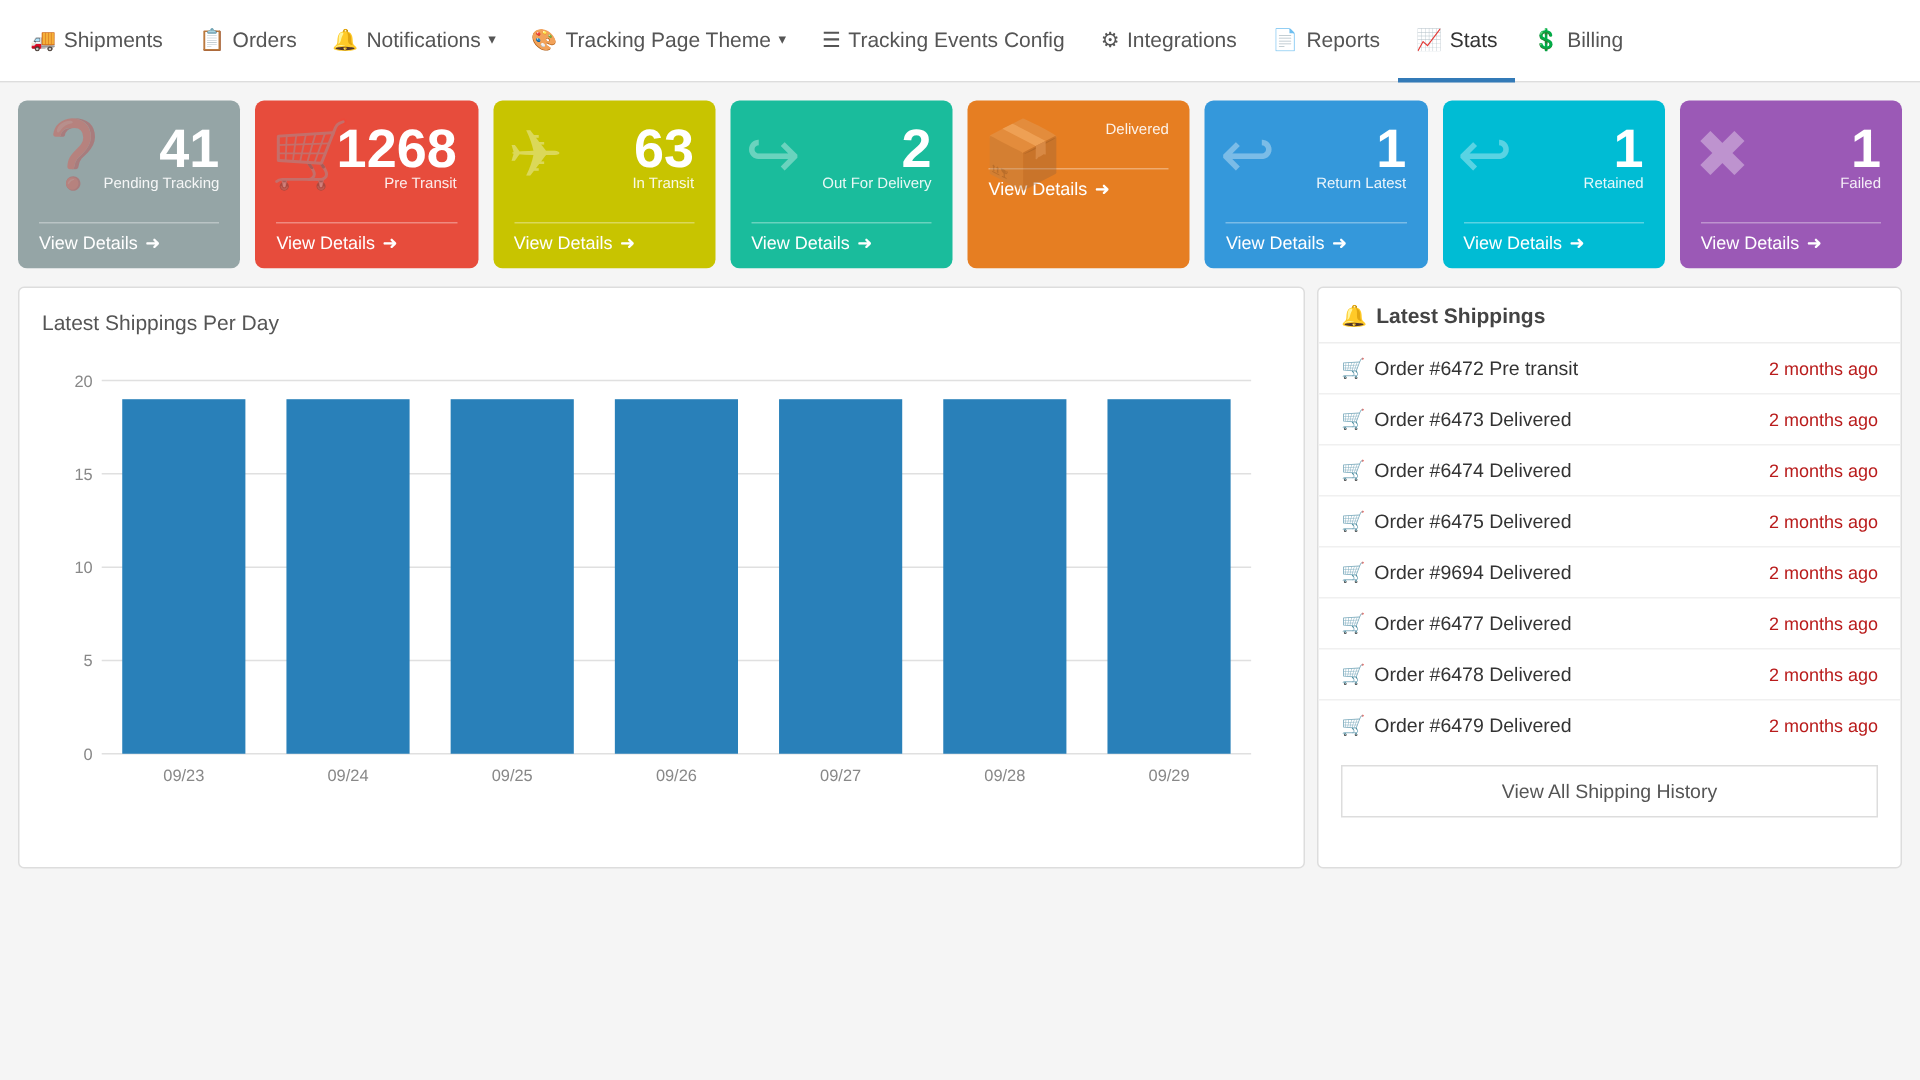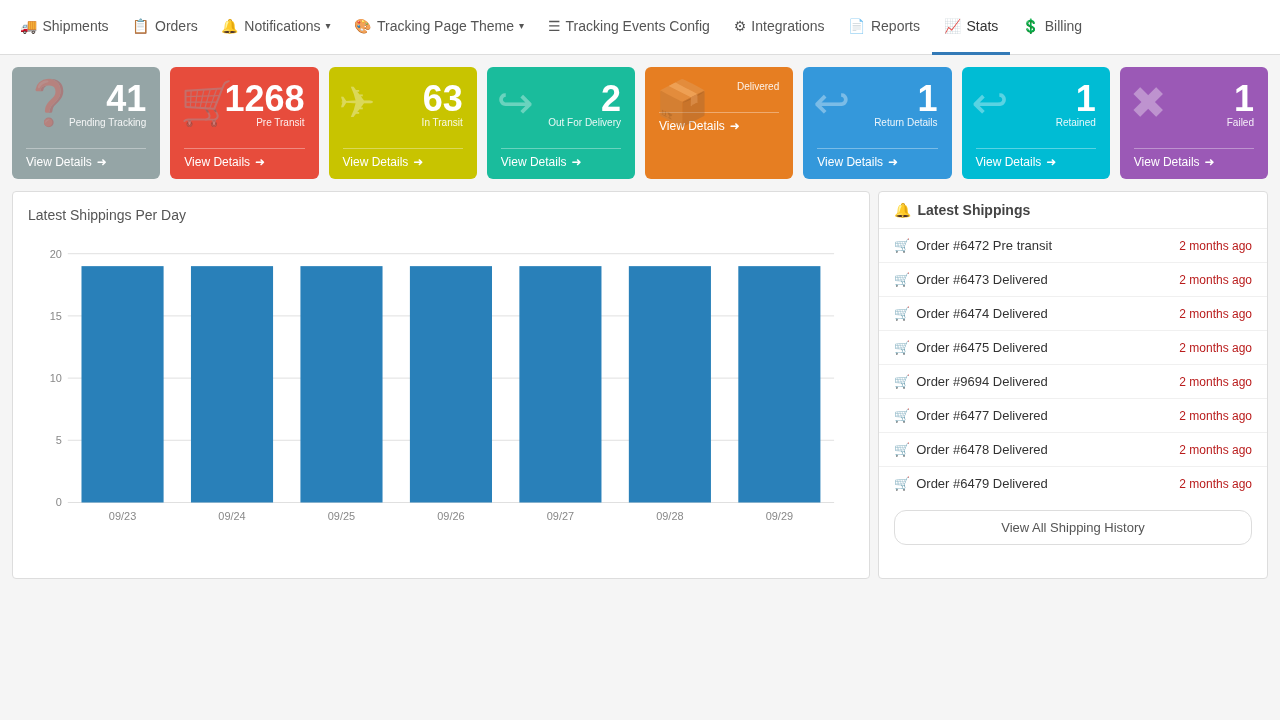--- a/index.html
+++ b/index.html
@@ -81,21 +81,21 @@
     .shipping-item {
       display: flex; justify-content: space-between; align-items: center;
       padding: 9px 15px; border-bottom: 1px solid #f0f0f0; font-size: 13px;
     }
     .shipping-item:last-of-type { border-bottom: none; }
     .shipping-order { display: flex; align-items: center; gap: 6px; color: #333; }
     .shipping-time { color: #b91c1c; font-size: 12px; }
     .view-all-btn {
       display: block; width: calc(100% - 30px); margin: 10px 15px;
       padding: 9px; text-align: center; border: 1px solid #ddd;
-      border-radius: 12px; cursor: pointer; font-size: 13px; color: #555;
+      border-radius: 0; cursor: pointer; font-size: 13px; color: #555;
       background: #fff;
     }
 
     .chevron { font-size: 10px; }
   </style>
 </head>
 <body>
 
 <nav class="navbar">
 <a class="nav-item" href="#">
@@ -179,21 +179,21 @@
     <span class="card-icon">📦</span>
     <div class="card-label">Delivered</div>
     <div class="card-footer">
       <span>View Details</span>
       <span>➜</span>
     </div>
   </div>
     <div class="stat-card card-blue2">
     <span class="card-icon">↩</span>
     <div class="card-number">1</div>
-    <div class="card-label">Return Details</div>
+    <div class="card-label">Return Latest</div>
     <div class="card-footer">
       <span>View Details</span>
       <span>➜</span>
     </div>
   </div>
     <div class="stat-card card-cyan">
     <span class="card-icon">↩</span>
     <div class="card-number">1</div>
     <div class="card-label">Retained</div>
     <div class="card-footer">

